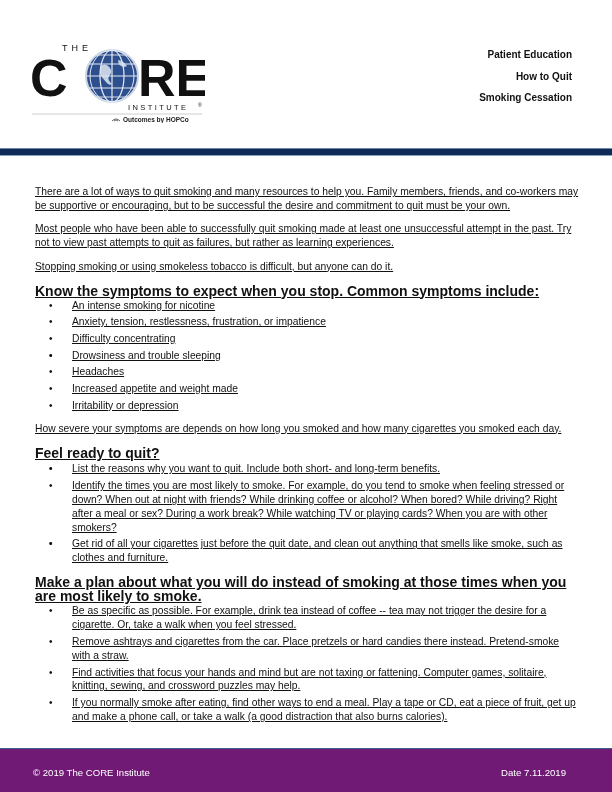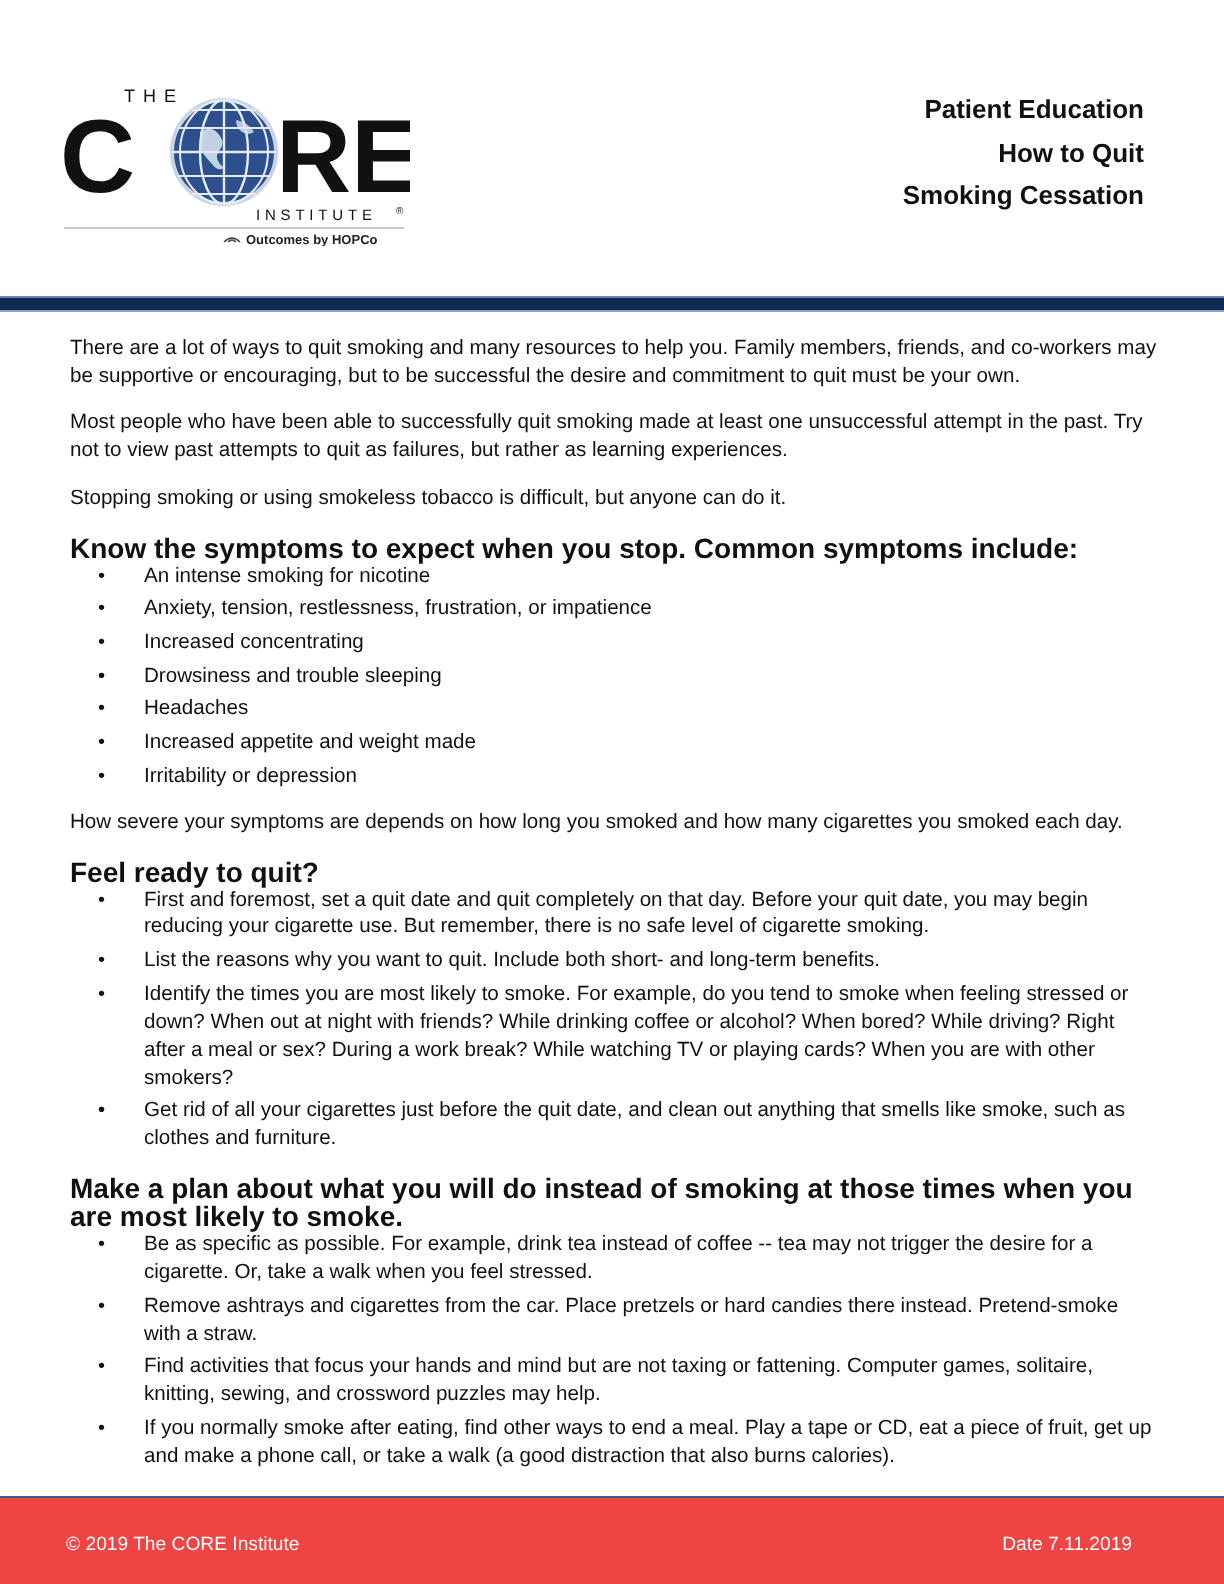--- a/index.html
+++ b/index.html
@@ -6,44 +6,45 @@
     body {
       width: 612px; height: 792px; position: relative; overflow: hidden;
       background: #ffffff; color: #111;
       font-family: "Liberation Sans", sans-serif;
     }
     .logo { position: absolute; left: 30px; top: 38px; width: 175px; height: 85px; }
     .logo svg { display: block; }
     .title-block {
       position: absolute; right: 40px; top: 44px; text-align: right;
       font-family: "Liberation Sans", sans-serif; font-weight: bold;
-      font-size: 13px; line-height: 21.5px; color: #111;
+      font-size: 10px; line-height: 21.5px; color: #111;
     }
     .title-block div { white-space: nowrap; }
     .rule {
       position: absolute; left: 0; top: 148px; width: 612px; height: 6px;
       background: #0e2a55; border-top: 1px solid #6d87b0; border-bottom: 1px solid #8ea3c4;
     }
     .content {
-      position: absolute; left: 35px; top: 168px; width: 545px;
+      position: absolute; left: 35px; top: 185px; width: 545px;
       font-family: "Liberation Sans", sans-serif; font-size: 10.3px; line-height: 13.9px;
       color: #111;
+      text-decoration: underline;
     }
     .content p { margin: 0 0 9.5px 0; }
     .content h2 {
       font-size: 14px; font-weight: bold; margin: 10px 0 1px 0; line-height: 14px;
     }
     .content ul { margin: 0 0 9px 0; padding: 0; list-style: none; }
     .content li { position: relative; padding-left: 37px; margin: 0 0 2.8px 0; }
     .content li .bullet {
       position: absolute; left: 14px; top: 0; font-size: 10px;
     }
     .footer {
       position: absolute; left: 0; top: 748px; width: 612px; height: 44px;
-      background: #ef4444; color: #ffffff;
+      background: #701a75; color: #ffffff;
       font-family: "Liberation Sans", sans-serif; font-size: 9.6px;
       border-top: 1px solid #3c5e8c;
     }
     .footer .left { position: absolute; left: 33px; top: 18px; }
     .footer .right { position: absolute; right: 46px; top: 18px; }
   </style>
 </head>
 <body>
 
 <div class="logo">
@@ -82,32 +83,32 @@
 
 <div class="content">
   <p>There are a lot of ways to quit smoking and many resources to help you. Family members, friends, and co-workers may be supportive or encouraging, but to be successful the desire and commitment to quit must be your own.</p>
   <p>Most people who have been able to successfully quit smoking made at least one unsuccessful attempt in the past. Try not to view past attempts to quit as failures, but rather as learning experiences.</p>
   <p>Stopping smoking or using smokeless tobacco is difficult, but anyone can do it.</p>
 
   <h2>Know the symptoms to expect when you stop. Common symptoms include:</h2>
   <ul>
     <li><span class="bullet">•</span><span>An intense smoking for nicotine</span></li>
     <li><span class="bullet">•</span><span>Anxiety, tension, restlessness, frustration, or impatience</span></li>
-    <li><span class="bullet">•</span><span>Increased concentrating</span></li>
+    <li><span class="bullet">•</span><span>Difficulty concentrating</span></li>
     <li><span class="bullet">•</span></li>
     <li><span class="bullet">•</span><span>Drowsiness and trouble sleeping</span></li>
     <li><span class="bullet">•</span><span>Headaches</span></li>
     <li><span class="bullet">•</span><span>Increased appetite and weight made</span></li>
     <li><span class="bullet">•</span><span>Irritability or depression</span></li>
   </ul>
   <p>How severe your symptoms are depends on how long you smoked and how many cigarettes you smoked each day.</p>
 
   <h2>Feel ready to quit?</h2>
   <ul>
-    <li><span class="bullet">•</span><span>First and foremost, set a quit date and quit completely on that day. Before your quit date, you may begin reducing your cigarette use. But remember, there is no safe level of cigarette smoking.</span></li>
+    <li><span class="bullet">•</span></li>
     <li><span class="bullet">•</span><span>List the reasons why you want to quit. Include both short- and long-term benefits.</span></li>
     <li><span class="bullet">•</span><span>Identify the times you are most likely to smoke. For example, do you tend to smoke when feeling stressed or down? When out at night with friends? While drinking coffee or alcohol? When bored? While driving? Right after a meal or sex? During a work break? While watching TV or playing cards? When you are with other smokers?</span></li>
     <li><span class="bullet">•</span></li>
     <li><span class="bullet">•</span><span>Get rid of all your cigarettes just before the quit date, and clean out anything that smells like smoke, such as clothes and furniture.</span></li>
   </ul>
 
   <h2>Make a plan about what you will do instead of smoking at those times when you are most likely to smoke.</h2>
   <ul>
     <li><span class="bullet">•</span><span>Be as specific as possible. For example, drink tea instead of coffee -- tea may not trigger the desire for a cigarette. Or, take a walk when you feel stressed.</span></li>
     <li><span class="bullet">•</span><span>Remove ashtrays and cigarettes from the car. Place pretzels or hard candies there instead. Pretend-smoke with a straw.</span></li>

